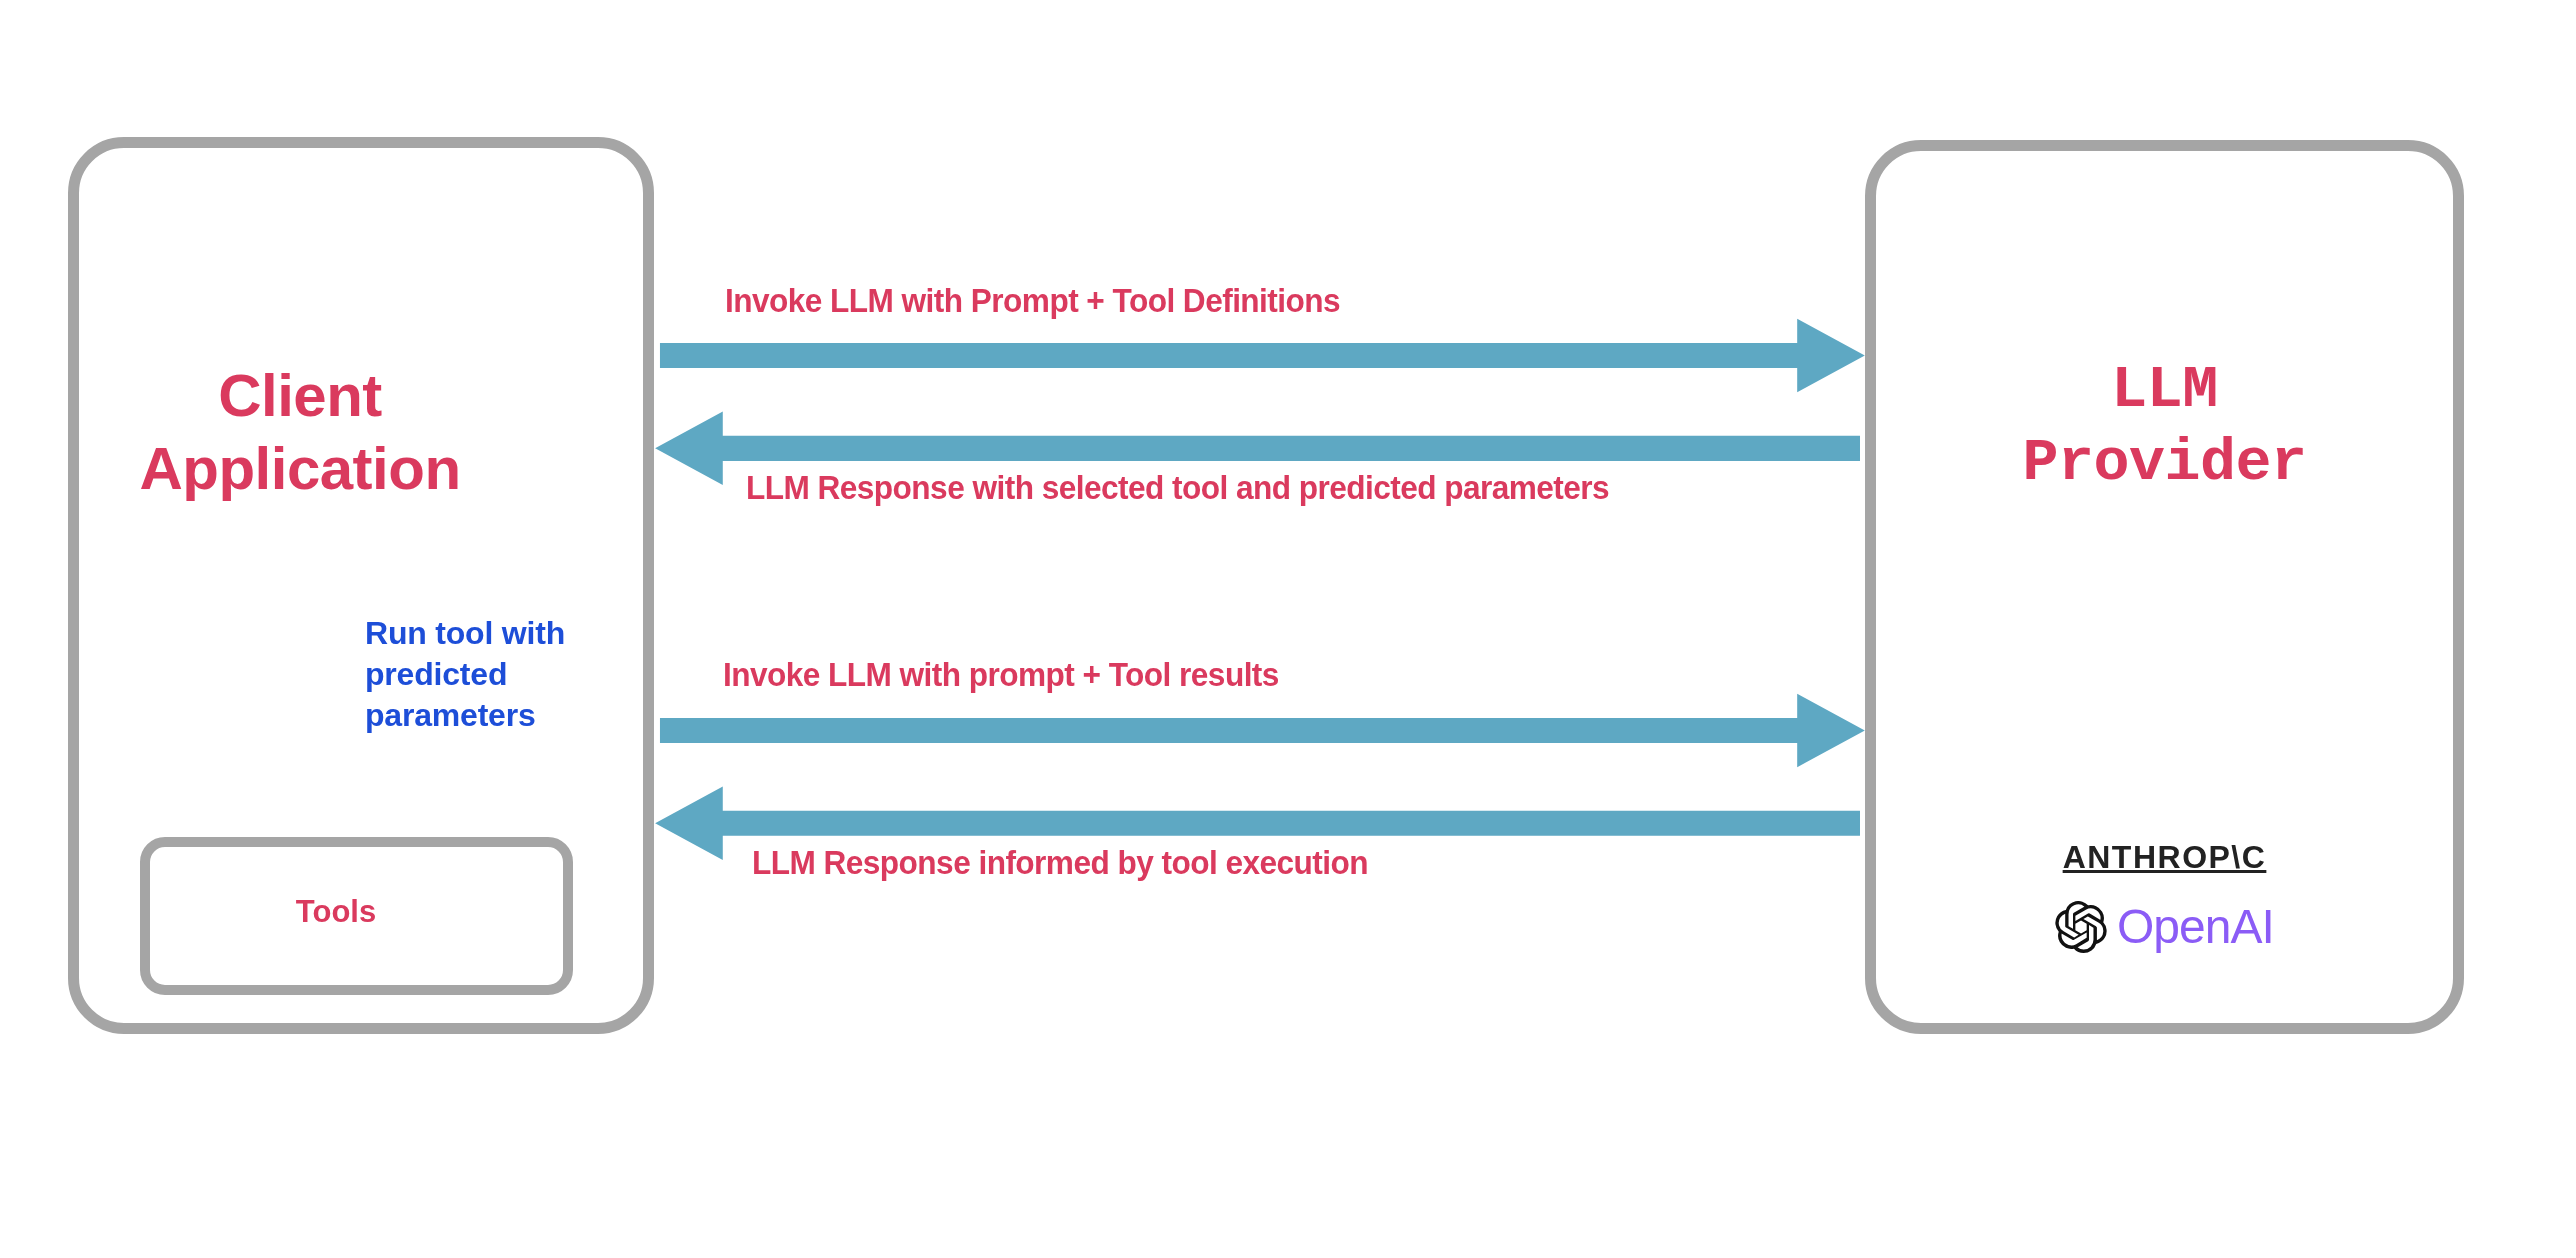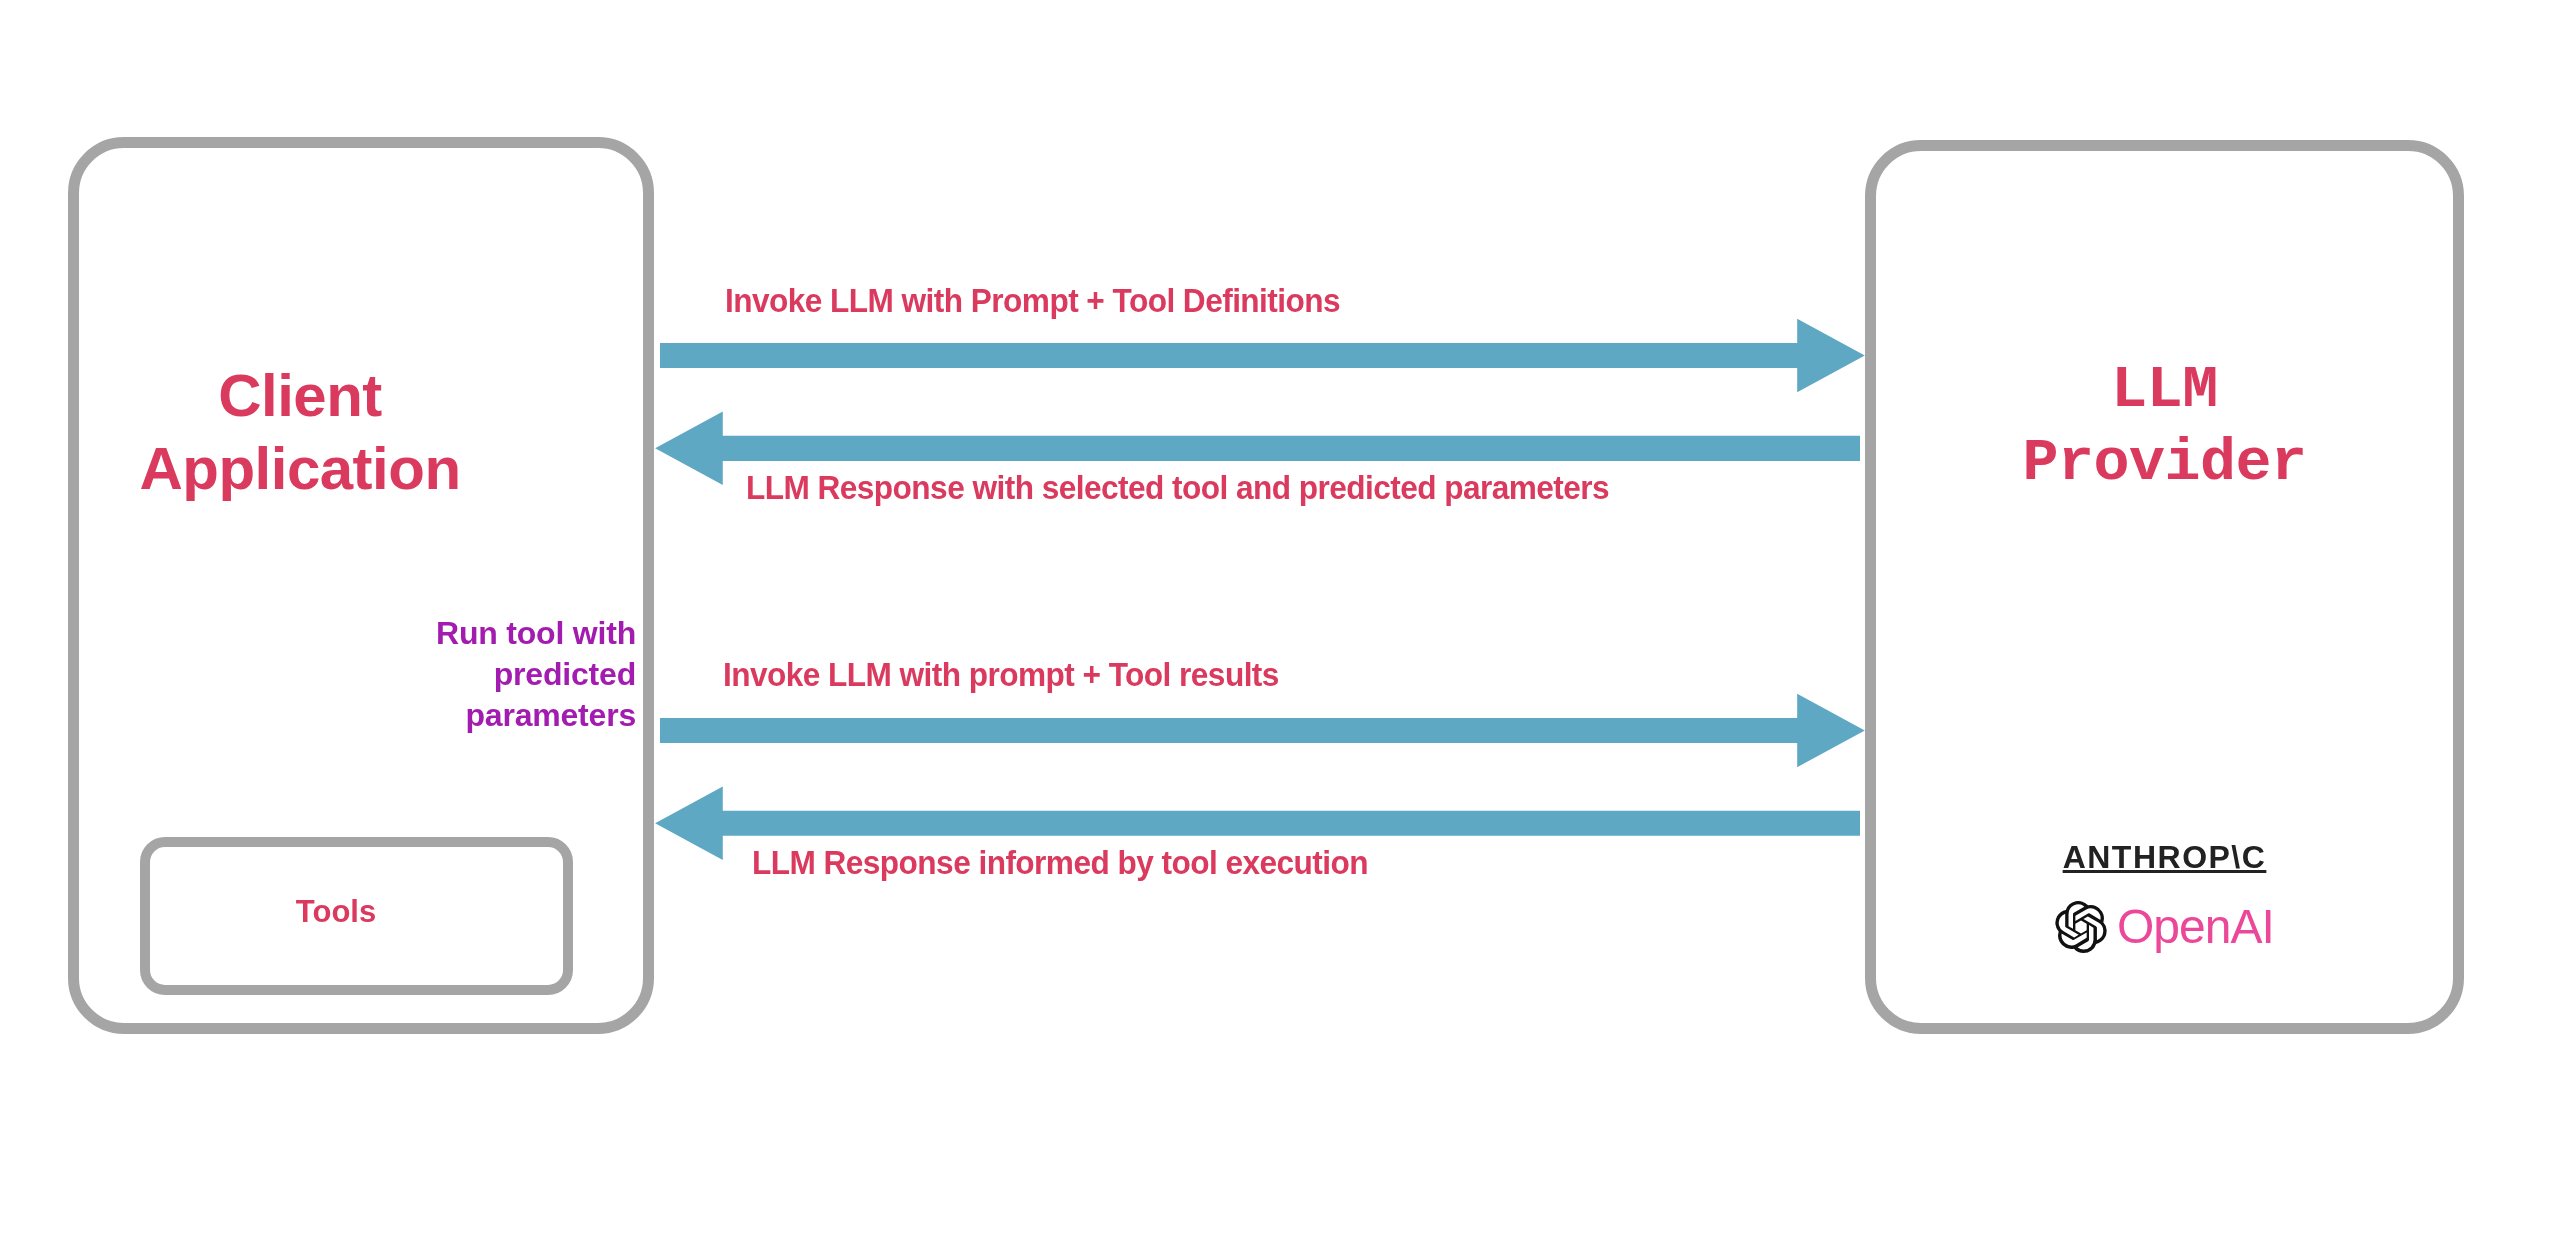--- a/index.html
+++ b/index.html
@@ -107,27 +107,26 @@
   #label-2 { left: 746px;  top: 468px; }
   #label-3 { left: 723px;  top: 655px; }
   #label-4 { left: 752px;  top: 843px; }
 
   
   #run-tool-label {
     position: absolute;
     left: 365px;
     top: 613px;
     width: 271px;
-    color: #a21caf;
+    color: #1d4ed8;
     font-weight: 700;
     font-size: 32px;
     line-height: 1.28;
     white-space: pre-line;
     letter-spacing: -0.2px;
-    text-align: right;
   }
 
   
   #anthropic-logo {
     position: absolute;
     left: 1865px;
     top: 839px;
     width: 599px;
     text-align: center;
     color: #222222;
@@ -142,21 +141,21 @@
     left: 1865px;
     top: 899px;
     width: 599px;
     display: flex;
     align-items: center;
     justify-content: center;
     gap: 9.7px;
   }
 
   #openai-wordmark {
-    color: #ec4899;
+    color: #8b5cf6;
     font-weight: 400;
     font-size: 48px;
     letter-spacing: -1px;
   }
 </style>
 </head>
 <body>
 
 <div id="canvas">
 

